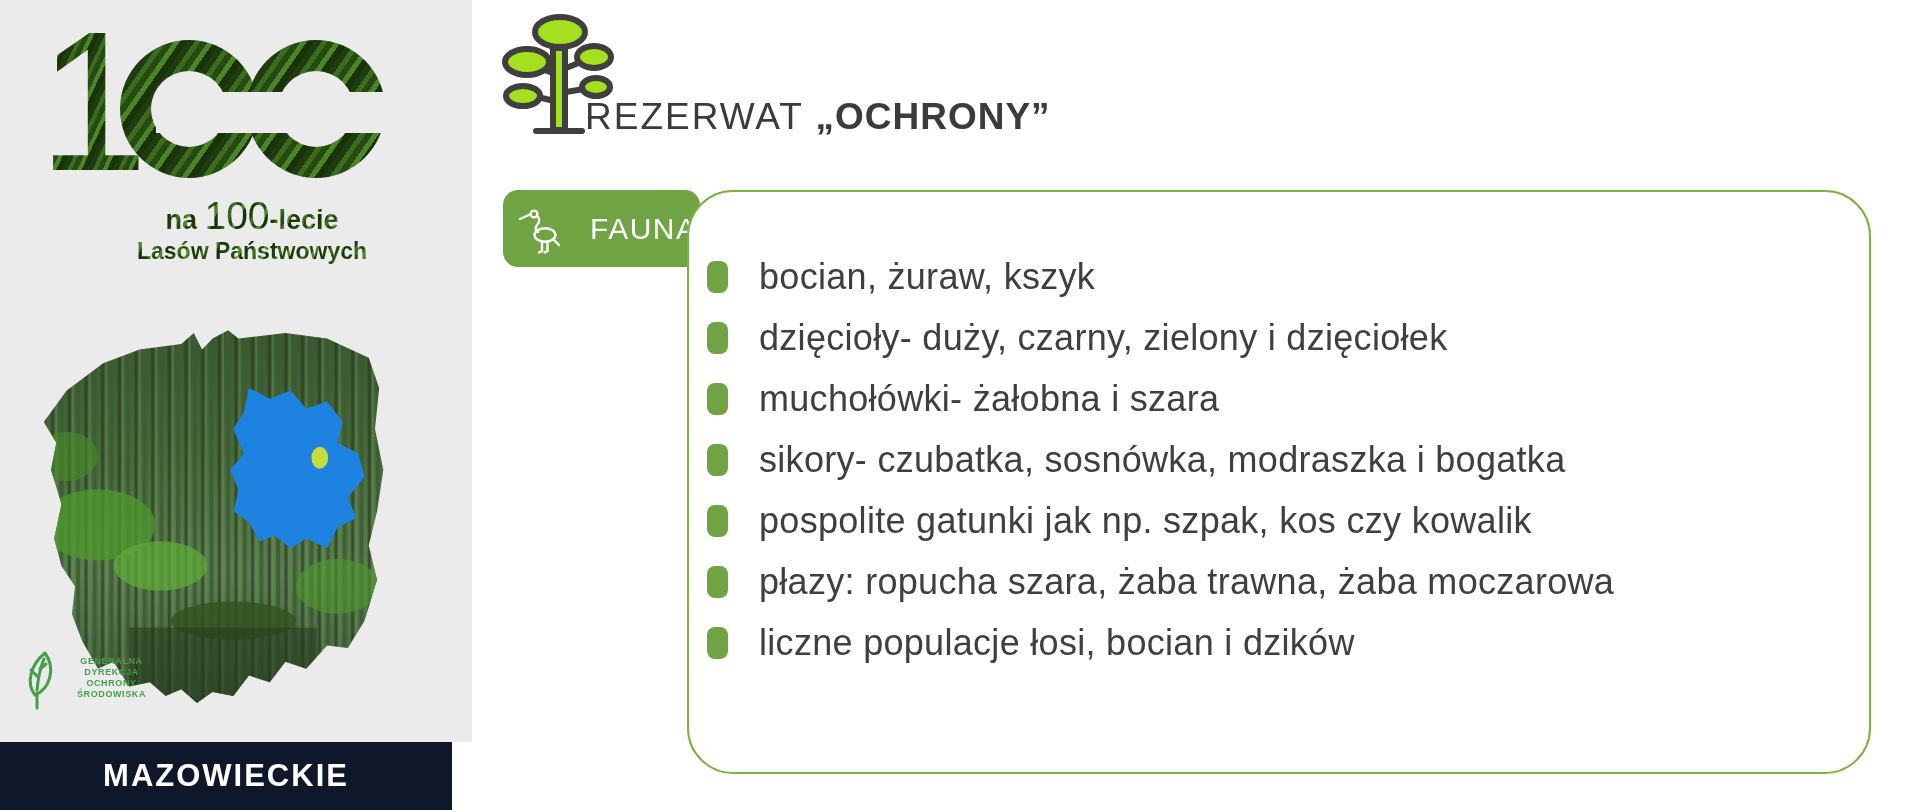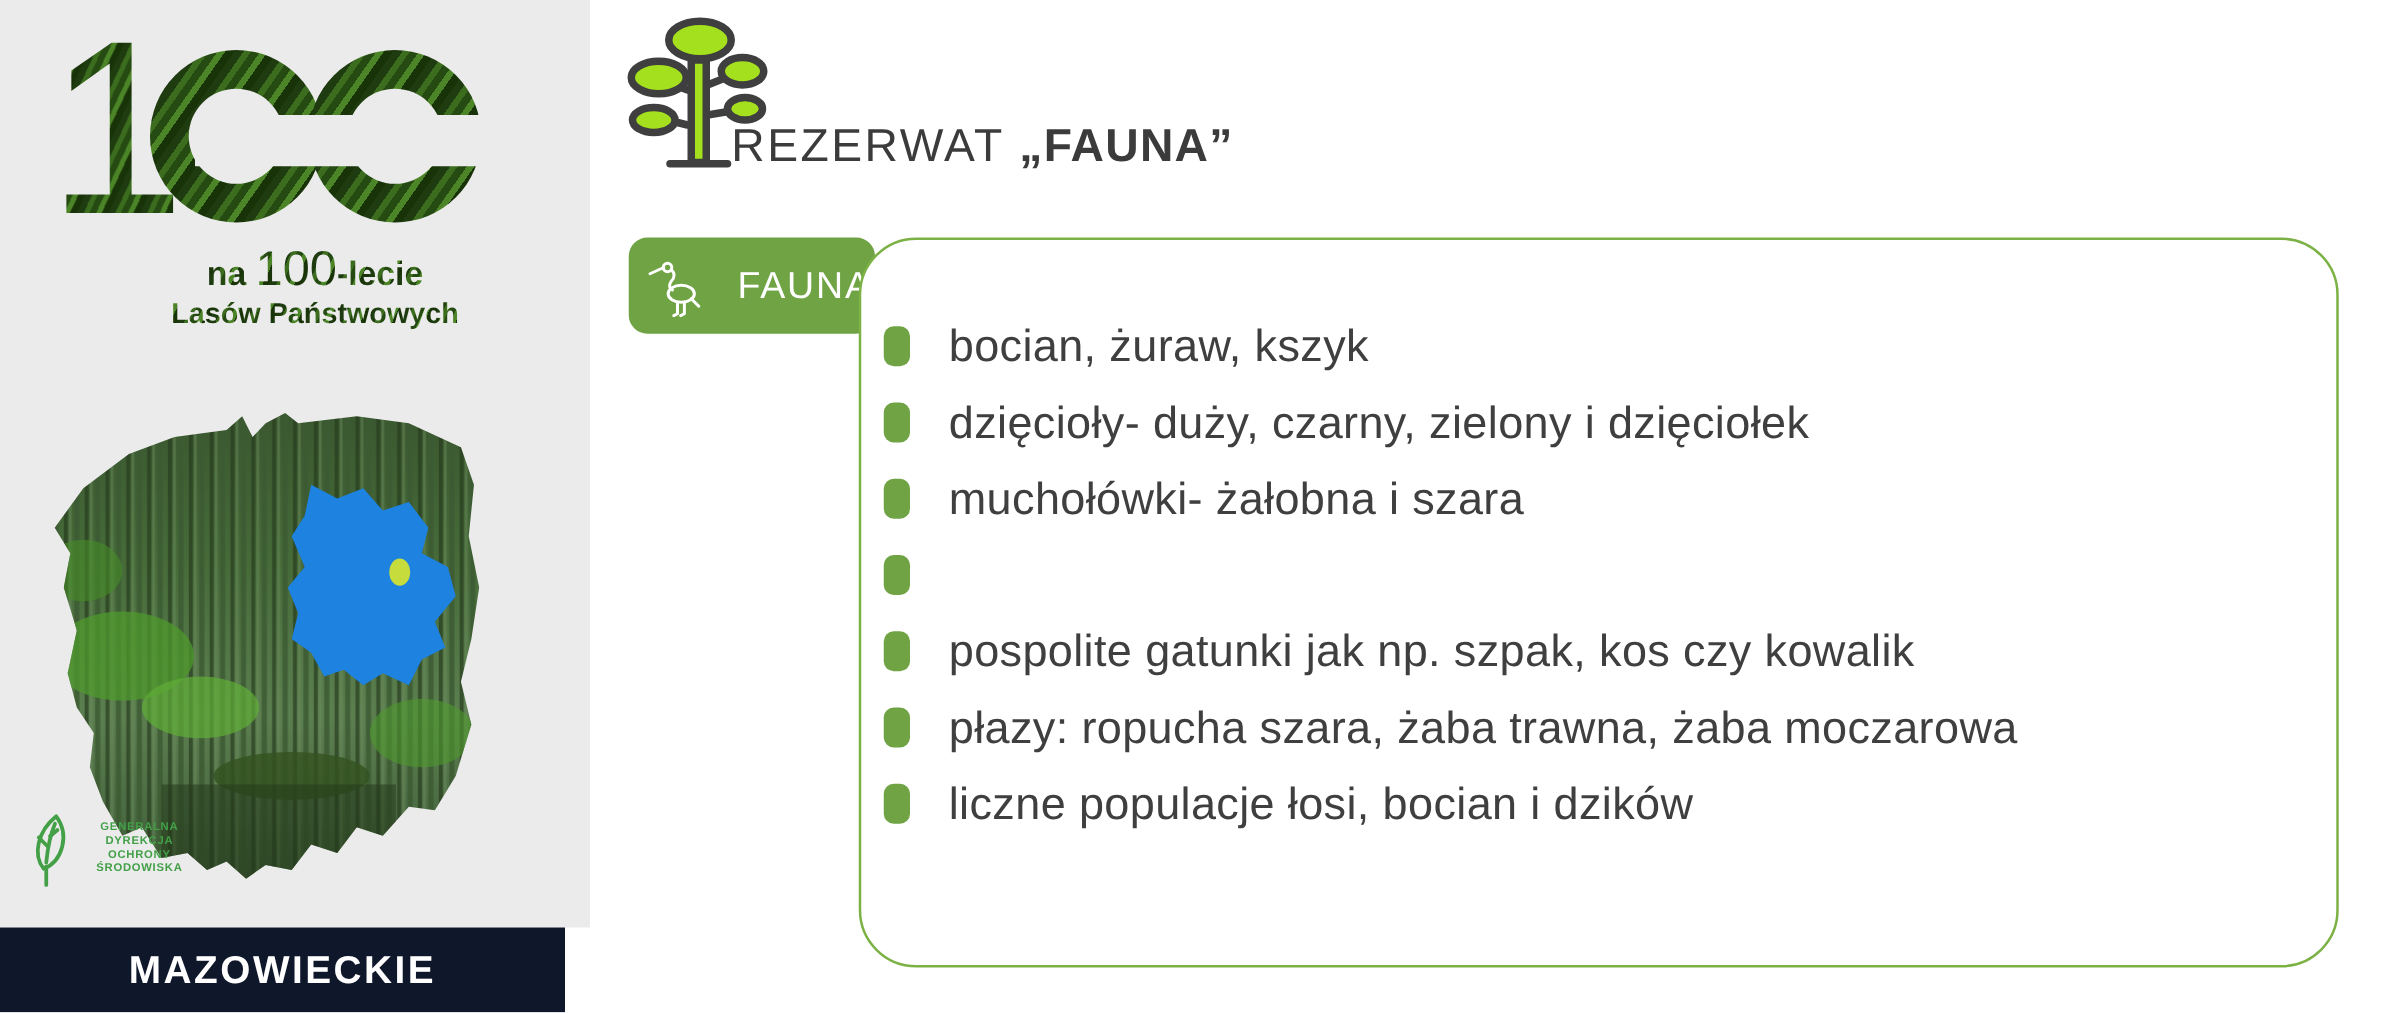--- a/index.html
+++ b/index.html
@@ -216,21 +216,21 @@
         <ellipse cx="29" cy="52" rx="22" ry="13" fill="#A5E01E"></ellipse>
         <ellipse cx="96" cy="47" rx="17" ry="11" fill="#A5E01E"></ellipse>
         <ellipse cx="25" cy="86" rx="17" ry="10" fill="#A5E01E"></ellipse>
         <ellipse cx="98" cy="77" rx="14" ry="9" fill="#A5E01E"></ellipse>
         <path d="M55,120 L55,38 L67,38 L67,120 Z" fill="#A5E01E"></path>
         <line x1="38" y1="121" x2="84" y2="121" fill="none"></line>
       </g>
     </svg>
   </div>
   <div class="page-title">
-    <span class="t-pre">REZERWAT </span><span class="t-name">„FAUNA”</span>
+    <span class="t-pre">REZERWAT </span><span class="t-name">„OCHRONY”</span>
   </div>
 
   <div class="fauna-tab">
     <svg width="48" height="50" viewBox="0 0 48 50">
       <g fill="none" stroke="#ffffff" stroke-width="2.4" stroke-linecap="round" stroke-linejoin="round">
         <path d="M4,15 L15,10"></path>
         <circle cx="18" cy="10" r="3.4"></circle>
         <path d="M21,12 C24,14 24,18 21,21 C19,24 19,26 22,28"></path>
         <ellipse cx="29" cy="31" rx="10.5" ry="6.8"></ellipse>
         <path d="M37,35 L43,41"></path>
@@ -254,20 +254,21 @@
           <span class="item-text">dzięcioły- duży, czarny, zielony i dzięciołek</span>
         </li>
 
         <li>
           <span class="bullet"></span>
           <span class="item-text">muchołówki- żałobna i szara</span>
         </li>
 
         <li>
           <span class="bullet"></span>
+          <span class="item-text">sikory- czubatka, sosnówka, modraszka i bogatka</span>
         </li>
 
         <li>
           <span class="bullet"></span>
           <span class="item-text">pospolite gatunki jak np. szpak, kos czy kowalik</span>
         </li>
 
         <li>
           <span class="bullet"></span>
           <span class="item-text">płazy: ropucha szara, żaba trawna, żaba moczarowa</span>

